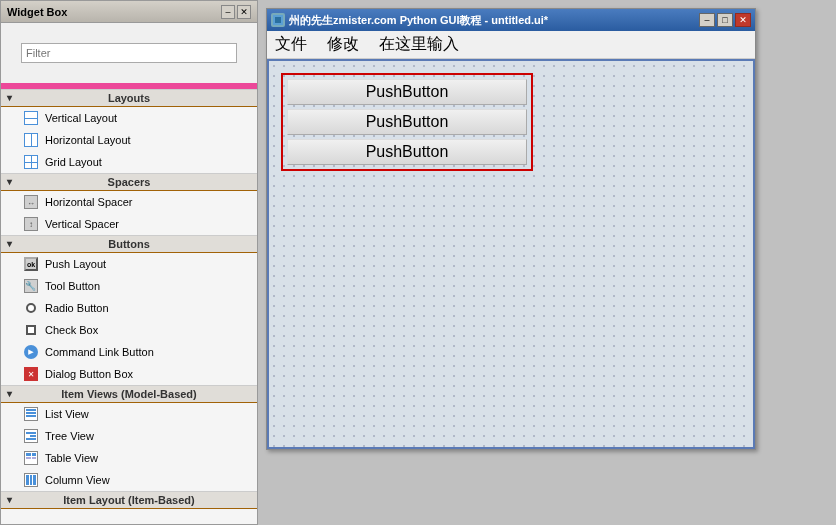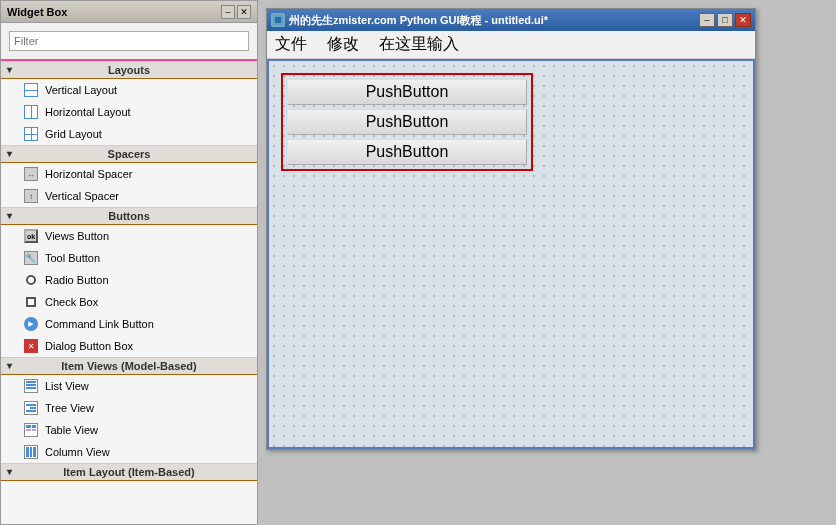--- a/index.html
+++ b/index.html
@@ -51,22 +51,22 @@
       background: #d4d0c8;
       border: 1px solid #888;
       display: flex;
       align-items: center;
       justify-content: center;
       font-size: 9px;
       cursor: pointer;
     }
 
     #filter-area {
-      padding: 8px;
-      border-bottom: 2px solid #ec4899;
+      padding: 20px;
+      border-bottom: 6px solid #ec4899;
     }
 
     #filter-input {
       width: 100%;
       height: 20px;
       border: 1px solid #aaa;
       background: #fff;
       padding: 2px 4px;
       font-size: 11px;
     }
@@ -356,21 +356,21 @@
         <div class="icon-vspacer">↕</div>
       </div>
       <span>Vertical Spacer</span>
     </div>
 
     <div class="category-header">Buttons</div>
     <div class="widget-item">
       <div class="widget-icon">
         <div class="icon-pushbtn">ok</div>
       </div>
-      <span>Views Button</span>
+      <span>Push Layout</span>
     </div>
     <div class="widget-item">
       <div class="widget-icon">
         <div class="icon-toolbtn">🔧</div>
       </div>
       <span>Tool Button</span>
     </div>
     <div class="widget-item">
       <div class="widget-icon">
         <div class="icon-radiobtn">

